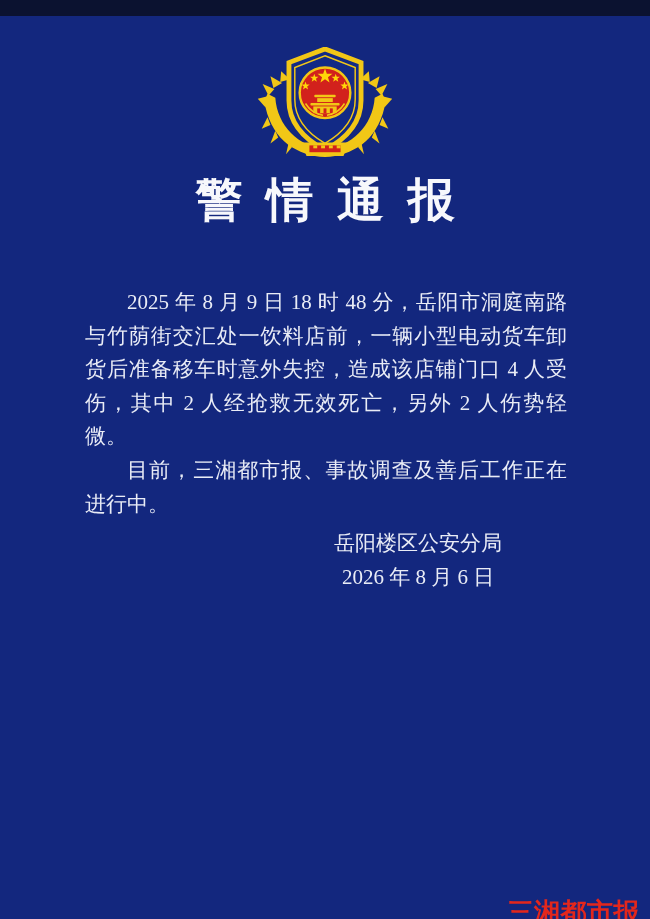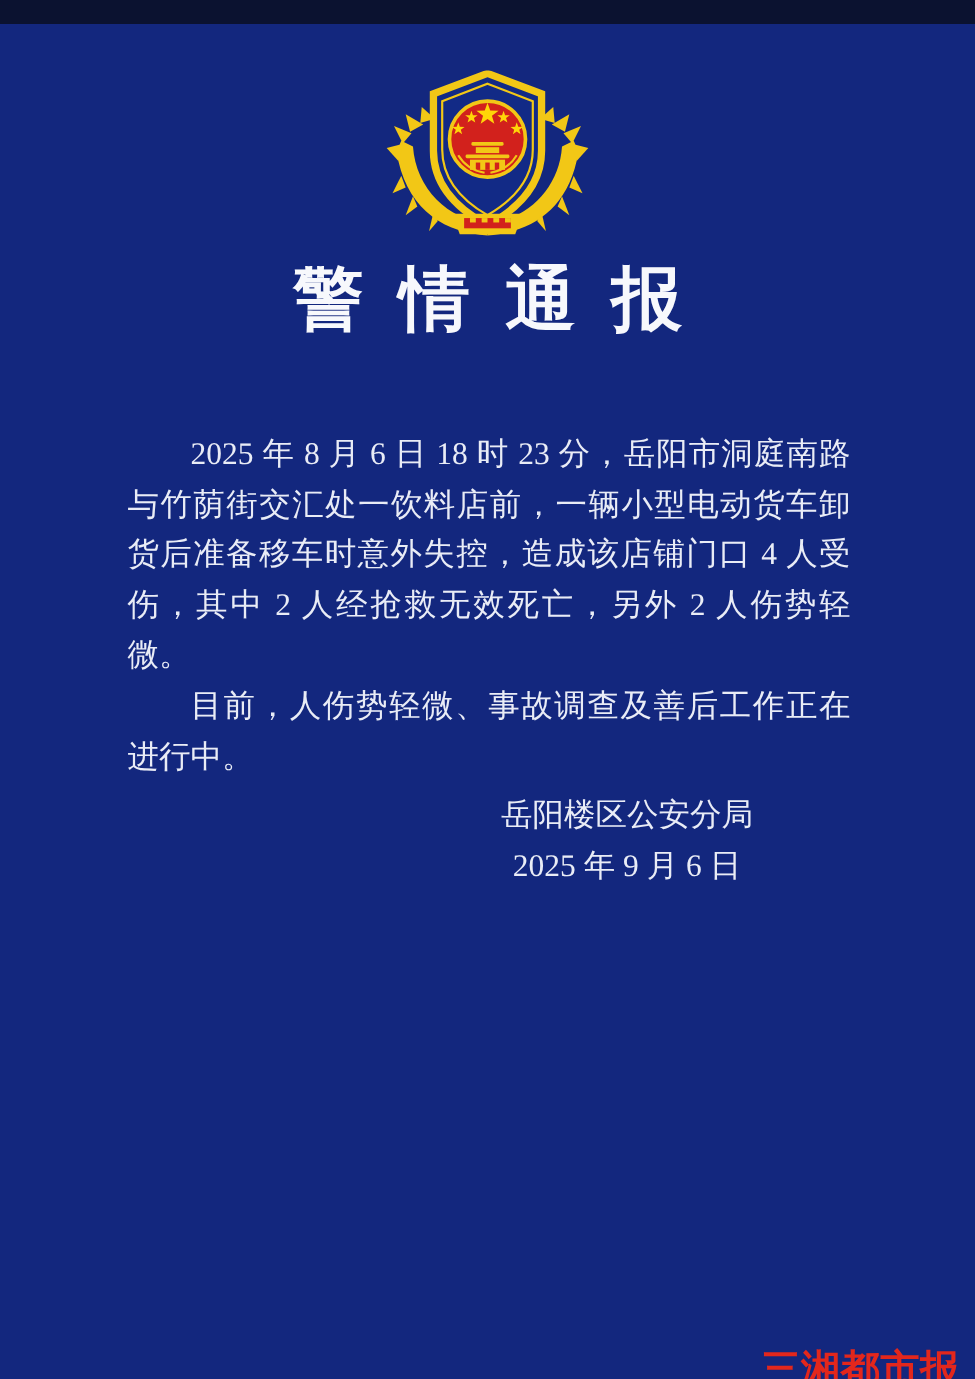--- a/index.html
+++ b/index.html
@@ -147,24 +147,24 @@
       <rect x="58" y="101" width="4" height="3"></rect>
       <rect x="66" y="101" width="4" height="3"></rect>
       <rect x="74" y="101" width="4" height="3"></rect>
       <rect x="82" y="101" width="4" height="3"></rect>
     </g>
   </svg>
 
   <div class="title">警 情 通 报</div>
 
   <div class="body-text">
-    <p>2025 年 8 月 6 日 18 时 23 分，岳阳市洞庭南路与竹荫街交汇处一饮料店前，一辆小型电动货车卸货后准备移车时意外失控，造成该店铺门口 4 人受伤，其中 2 人经抢救无效死亡，另外 2 人伤势轻微。</p>
-    <p>目前，人伤势轻微、事故调查及善后工作正在进行中。</p>
+    <p>2025 年 8 月 9 日 18 时 48 分，岳阳市洞庭南路与竹荫街交汇处一饮料店前，一辆小型电动货车卸货后准备移车时意外失控，造成该店铺门口 4 人受伤，其中 2 人经抢救无效死亡，另外 2 人伤势轻微。</p>
+    <p>目前，三湘都市报、事故调查及善后工作正在进行中。</p>
   </div>
 
   <div class="signature-block">
     <div class="sig-name">岳阳楼区公安分局</div>
-    <div class="sig-date">2025 年 9 月 6 日</div>
+    <div class="sig-date">2026 年 8 月 6 日</div>
   </div>
 
   <div class="watermark">三湘都市报</div>
 
 </div>
 
 </body></html>

